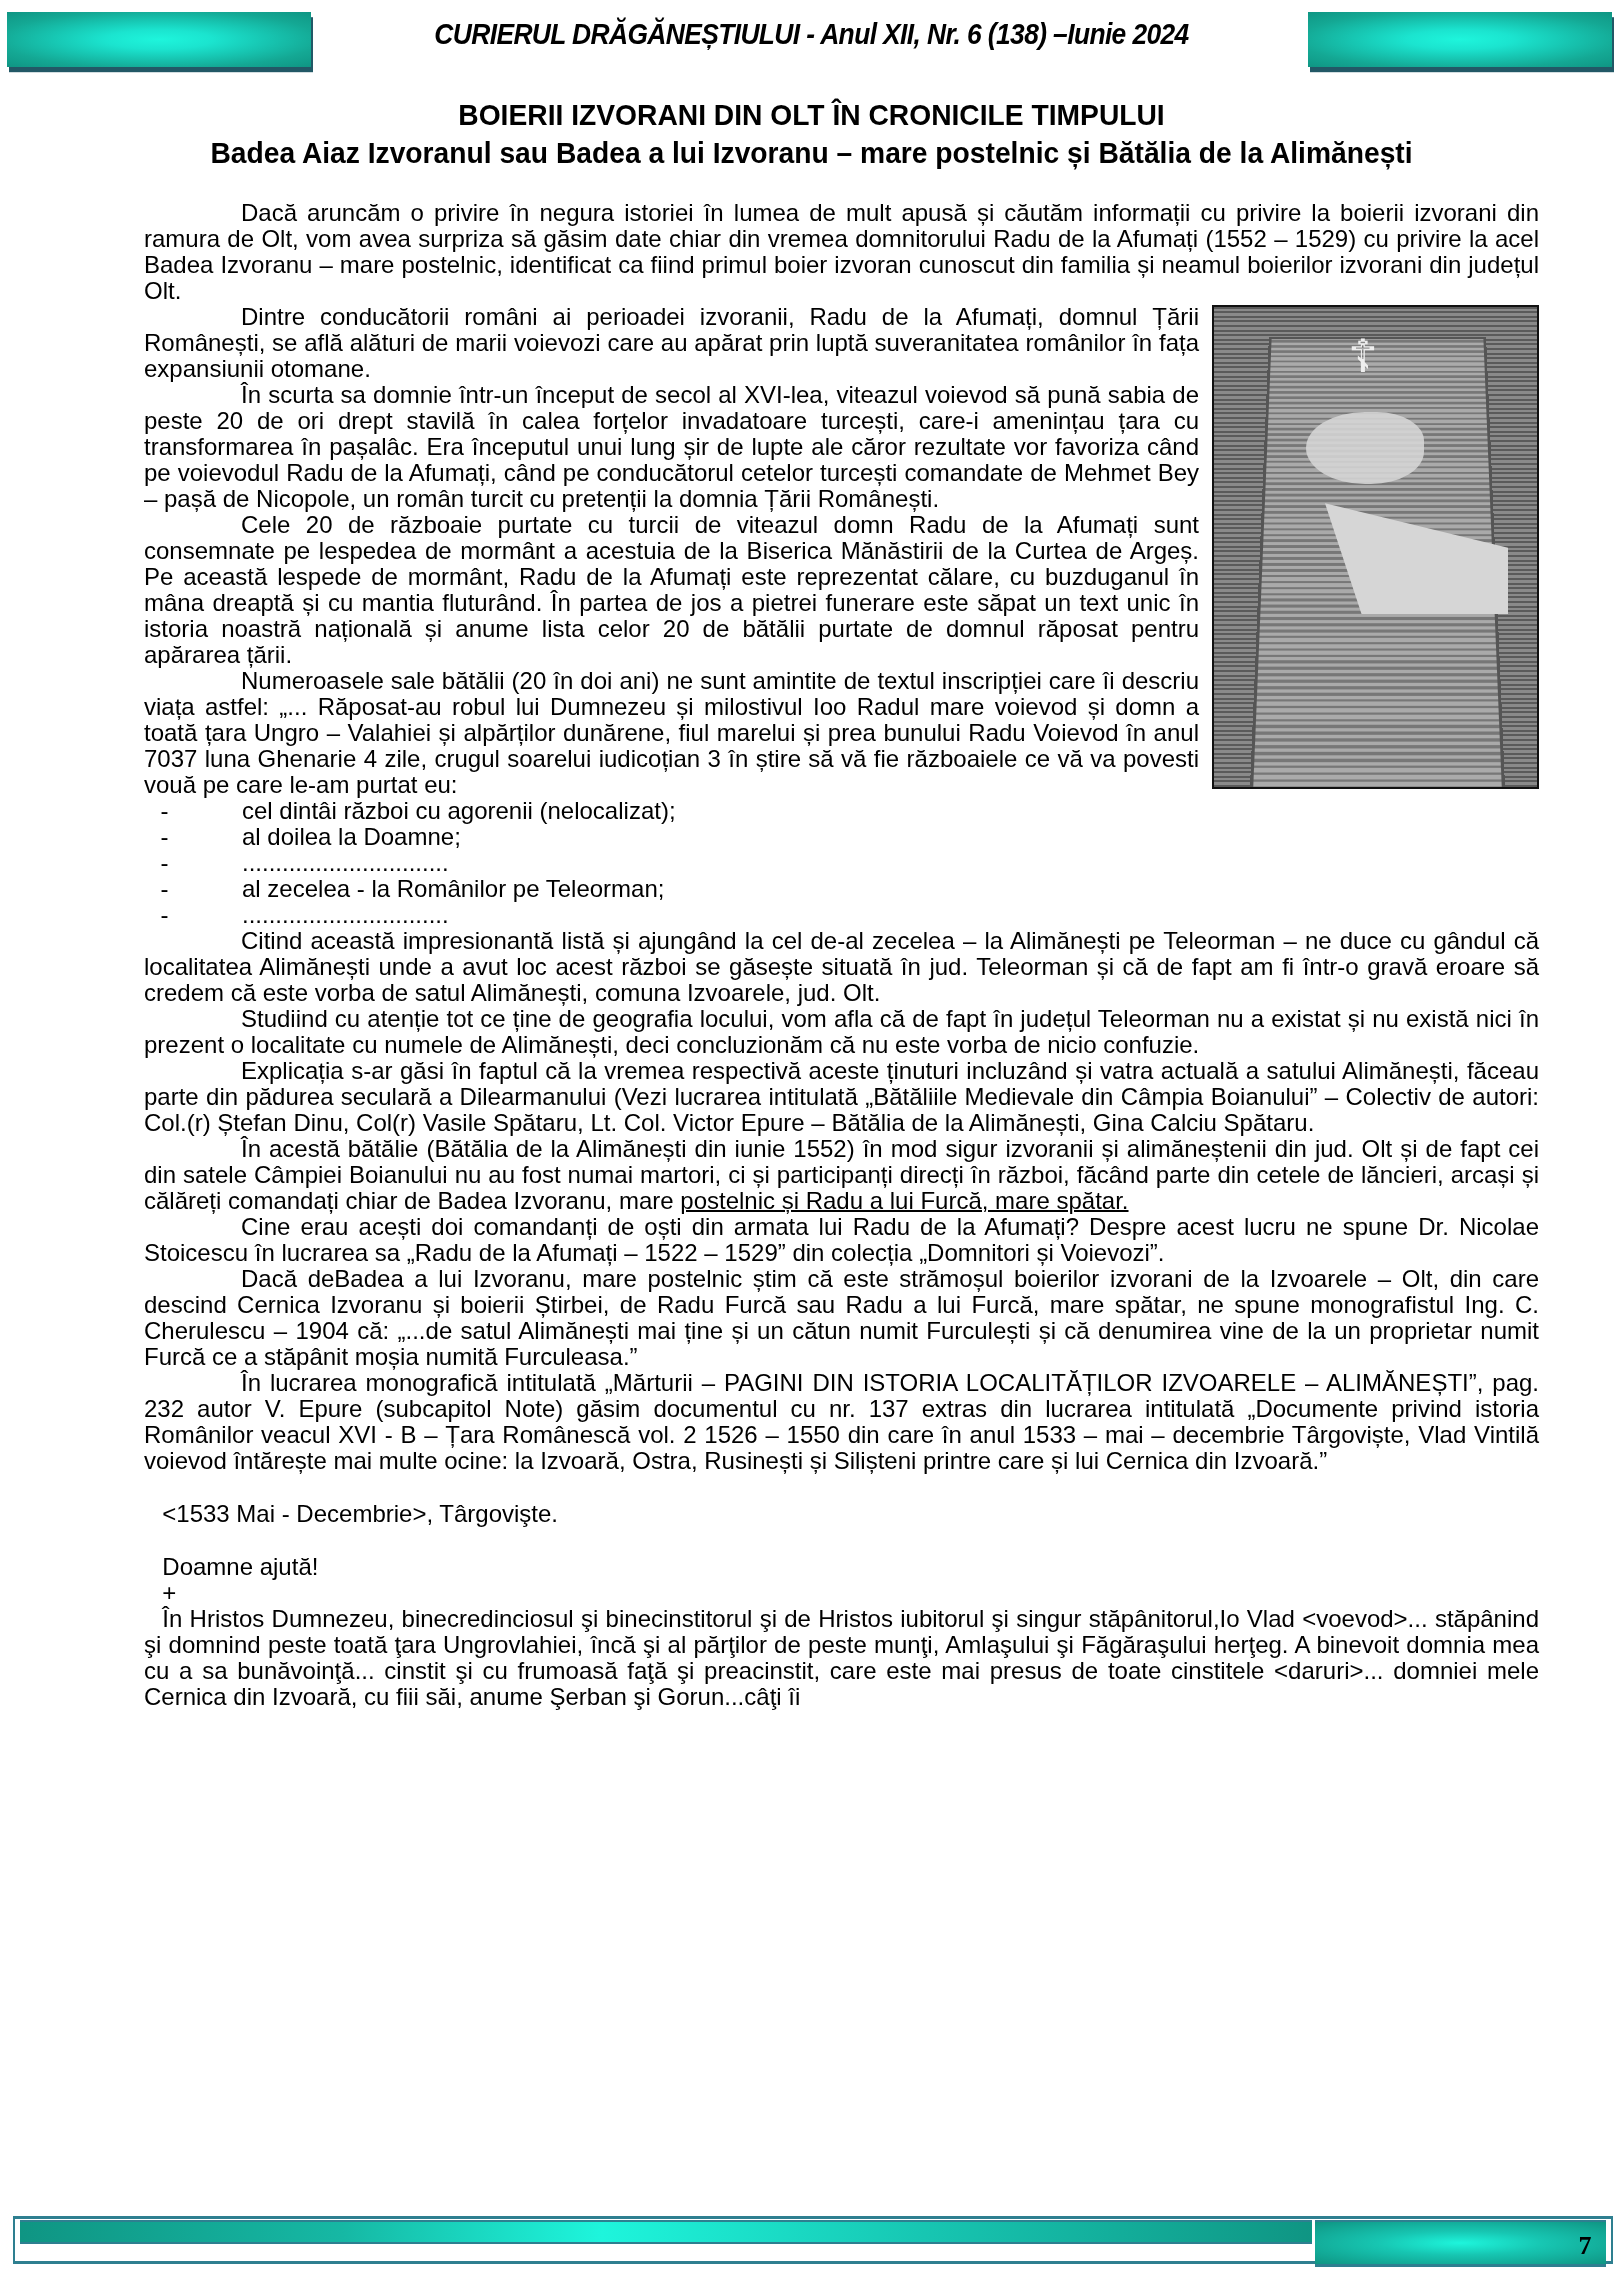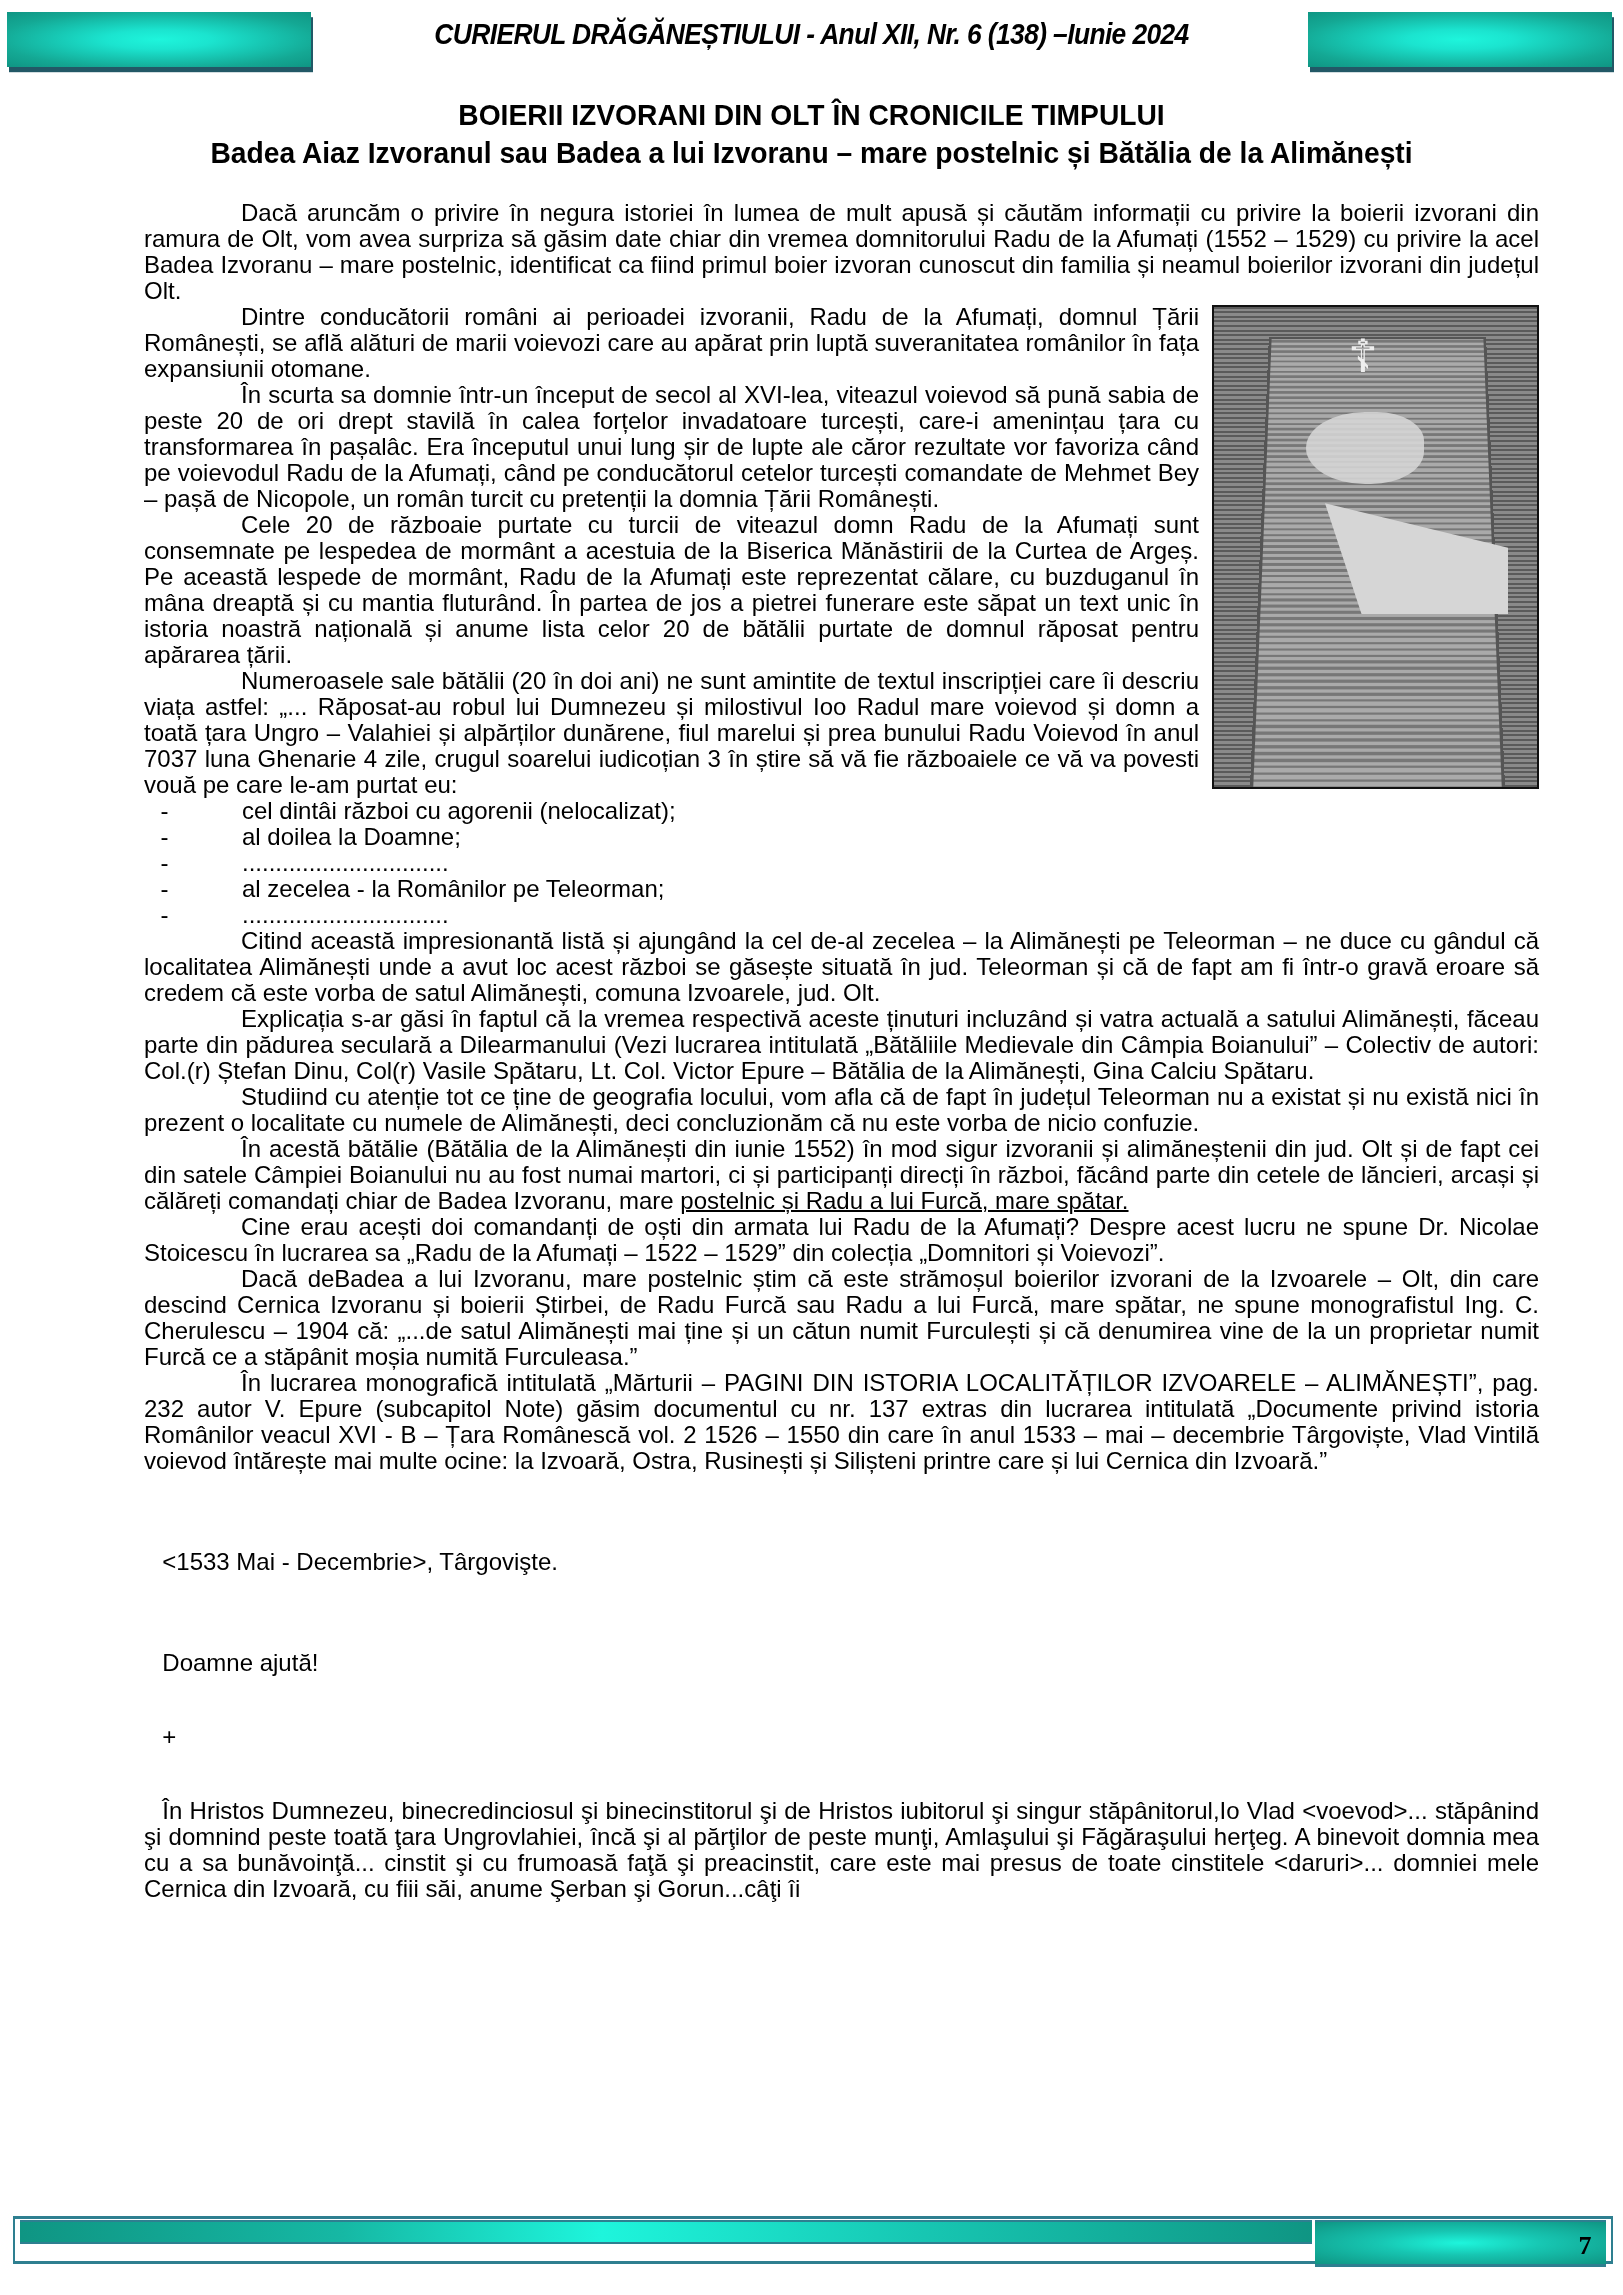--- a/index.html
+++ b/index.html
@@ -13,21 +13,21 @@
   .hdr-title { position:absolute; top:17px; left:0; width:1623px; text-align:center;
                font-family:"Liberation Sans", sans-serif; font-style:italic; font-weight:bold;
                font-size:30px; letter-spacing:-0.7px; transform:scaleX(0.88); }
   .title1 { position:absolute; top:98px; left:0; width:1623px; text-align:center;
             font-weight:bold; font-size:29.4px; transform:scaleX(0.96); }
   .title2 { position:absolute; top:136px; left:0; width:1623px; text-align:center;
             font-weight:bold; font-size:29.4px; transform:scaleX(0.96); }
   .content { position:absolute; top:200px; left:144px; width:1395px;
              font-size:24px; line-height:26px; text-align:justify; }
   .content p { margin:0; text-indent:97px; }
-  .content p.noind { text-indent:0;margin-top:48px; }
+  .content p.noind { text-indent:0; }
   .figure { float:right; width:327px; height:484px; margin:1.3px 0 6.5px 13px;
             border:2px solid #111; box-sizing:border-box;
             background:
               radial-gradient(ellipse at 50% 18%, #cfcfcf 0 8%, transparent 9%),
               repeating-linear-gradient(0deg, #5a5a5a 0 2px, #8a8a8a 2px 4.6px),
               linear-gradient(90deg,#3a3a3a,#9a9a9a 20%,#bdbdbd 50%,#8a8a8a 80%,#3a3a3a);
             position:relative; overflow:hidden; }
   .figure .slab { position:absolute; left:46px; top:9.8px; width:229px; height:458px;
                   background: repeating-linear-gradient(0deg,#777 0 2.6px,#aaa 2.6px 5.9px);
                   border:3.9px solid #555; transform:perspective(393px) rotateX(8deg); }
@@ -82,22 +82,22 @@
 
   <ul class="dash">
     <li><span class="mark">-</span><span>cel dintâi război cu agorenii (nelocalizat);</span></li>
     <li><span class="mark">-</span><span>al doilea la Doamne;</span></li>
     <li><span class="mark">-</span><span>...............................</span></li>
     <li><span class="mark">-</span><span>al zecelea  - la Românilor pe Teleorman;</span></li>
     <li><span class="mark">-</span><span>...............................</span></li>
   </ul>
 
   <p>Citind această impresionantă listă și ajungând la cel de-al zecelea – la Alimănești pe Teleorman – ne duce cu gândul că localitatea Alimănești unde a avut loc acest război se găsește situată în jud. Teleorman și că de fapt am fi într-o gravă eroare să credem că este vorba de satul Alimănești, comuna Izvoarele, jud. Olt.</p>
+  <p>Studiind cu atenție tot ce ține de geografia locului, vom afla că de fapt în județul Teleorman nu a existat și nu există nici în prezent o localitate cu numele de Alimănești, deci concluzionăm că nu este vorba de nicio confuzie.</p>
   <p>Explicația s-ar găsi în faptul că la vremea respectivă aceste ținuturi incluzând și vatra actuală a satului Alimănești, făceau parte din pădurea seculară a Dilearmanului  (Vezi lucrarea intitulată „Bătăliile Medievale din Câmpia Boianului” – Colectiv de autori: Col.(r) Ștefan Dinu, Col(r) Vasile Spătaru, Lt. Col. Victor Epure – Bătălia de la Alimănești, Gina Calciu Spătaru.</p>
-  <p>Studiind cu atenție tot ce ține de geografia locului, vom afla că de fapt în județul Teleorman nu a existat și nu există nici în prezent o localitate cu numele de Alimănești, deci concluzionăm că nu este vorba de nicio confuzie.</p>
   <p><span>În acestă bătălie (Bătălia de la Alimănești din iunie 1552) în mod sigur izvoranii și alimăneștenii din jud. Olt și de fapt cei din satele Câmpiei Boianului nu au fost numai martori, ci și participanți direcți în război, făcând parte din cetele de lăncieri, arcași și călăreți comandați chiar de Badea Izvoranu, mare </span><u>postelnic și Radu a lui Furcă, mare spătar.</u></p>
   <p>Cine erau acești doi comandanți de oști din armata lui Radu de la Afumați? Despre acest lucru ne spune Dr. Nicolae Stoicescu în lucrarea sa „Radu de la Afumați – 1522 – 1529” din colecția „Domnitori și Voievozi”.</p>
   <p>Dacă deBadea a lui Izvoranu, mare postelnic știm că este strămoșul boierilor izvorani de la Izvoarele – Olt, din care descind Cernica Izvoranu și boierii Știrbei, de Radu Furcă sau Radu a lui Furcă, mare spătar, ne spune monografistul Ing. C. Cherulescu – 1904 că: „...de satul Alimănești mai ține și un cătun numit Furculești și că denumirea vine de la un proprietar numit Furcă ce a stăpânit moșia numită Furculeasa.”</p>
   <p>În lucrarea monografică intitulată „Mărturii – PAGINI DIN ISTORIA LOCALITĂȚILOR IZVOARELE – ALIMĂNEȘTI”, pag. 232 autor V. Epure (subcapitol Note) găsim documentul cu nr. 137 extras din lucrarea intitulată „Documente privind istoria Românilor veacul XVI - B – Țara Românescă vol. 2 1526 – 1550 din care în anul 1533 – mai – decembrie Târgoviște, Vlad Vintilă voievod întărește mai multe ocine: la Izvoară, Ostra, Rusinești și Siliștеni printre care și lui Cernica din Izvoară.”</p>
 
   <div class="gap"></div>
   <div class="quote">
     <p class="noind">&lt;1533 Mai - Decembrie&gt;, Târgovişte.</p>
     <div class="gap"></div>
     <p class="noind">Doamne ajută!</p>

